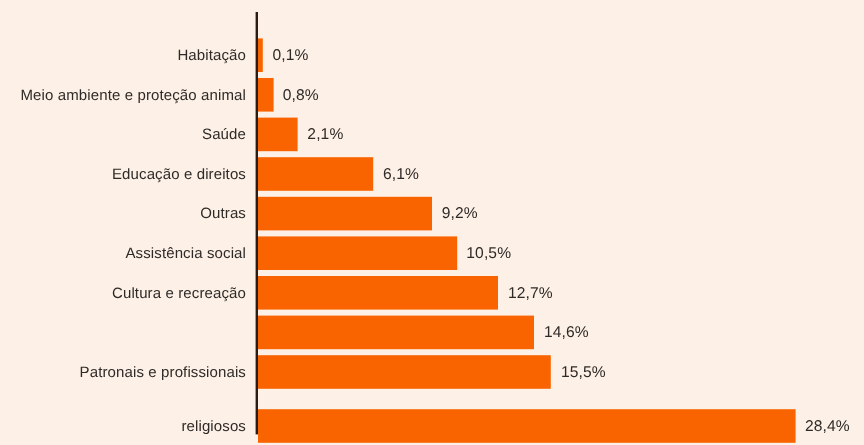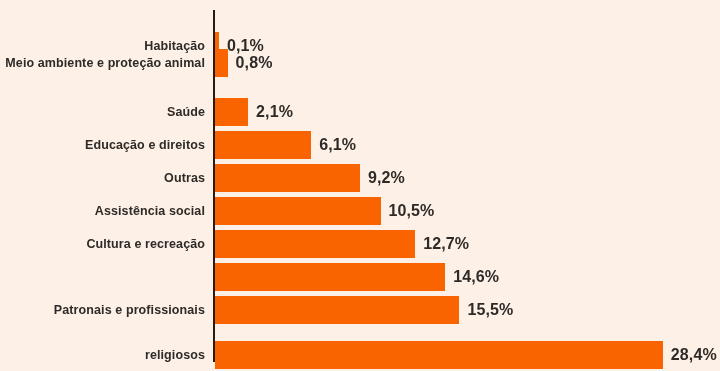--- a/index.html
+++ b/index.html
@@ -12,21 +12,20 @@
     overflow: hidden;
     font-family: "Liberation Sans", "DejaVu Sans", sans-serif;
   }
 
   #chart-root {
     position: relative;
     width: 720px;
     height: 371px;
     background: #FDF1E7;
     box-sizing: border-box;
-    font-weight: bold;
   }
 
   
   #axis-line {
     position: absolute;
     left: 213px;
     top: 10px;
     width: 2px;
     height: 352px;
     background: #2B1A10;
@@ -71,21 +70,21 @@
     align-items: center;
   }
 
   .bar {
     height: 28px;
     background: #FA6400;
   }
 
   .bar-value {
     margin-left: 8px;
-    font-size: 16px;
+    font-size: 13px;
     line-height: 14px;
     color: #2E2A27;
     white-space: nowrap;
     letter-spacing: 0.1px;
   }
 </style>
 </head>
 <body>
 
 <div id="chart-root">
@@ -93,21 +92,21 @@
   <div id="axis-line"></div>
 
   <div id="plot-area">
       <div class="bar-row" style="top: 32px;">
         <div class="cat-label">Habitação</div>
         <div class="bar-wrap">
           <div class="bar" style="width: 4px;"></div>
           <div class="bar-value">0,1%</div>
         </div>
       </div>
-      <div class="bar-row" style="top: 49px;">
+      <div class="bar-row" style="top: 65px;">
         <div class="cat-label">Meio ambiente e proteção animal</div>
         <div class="bar-wrap">
           <div class="bar" style="width: 12.616px;"></div>
           <div class="bar-value">0,8%</div>
         </div>
       </div>
       <div class="bar-row" style="top: 98px;">
         <div class="cat-label">Saúde</div>
         <div class="bar-wrap">
           <div class="bar" style="width: 33.117px;"></div>

